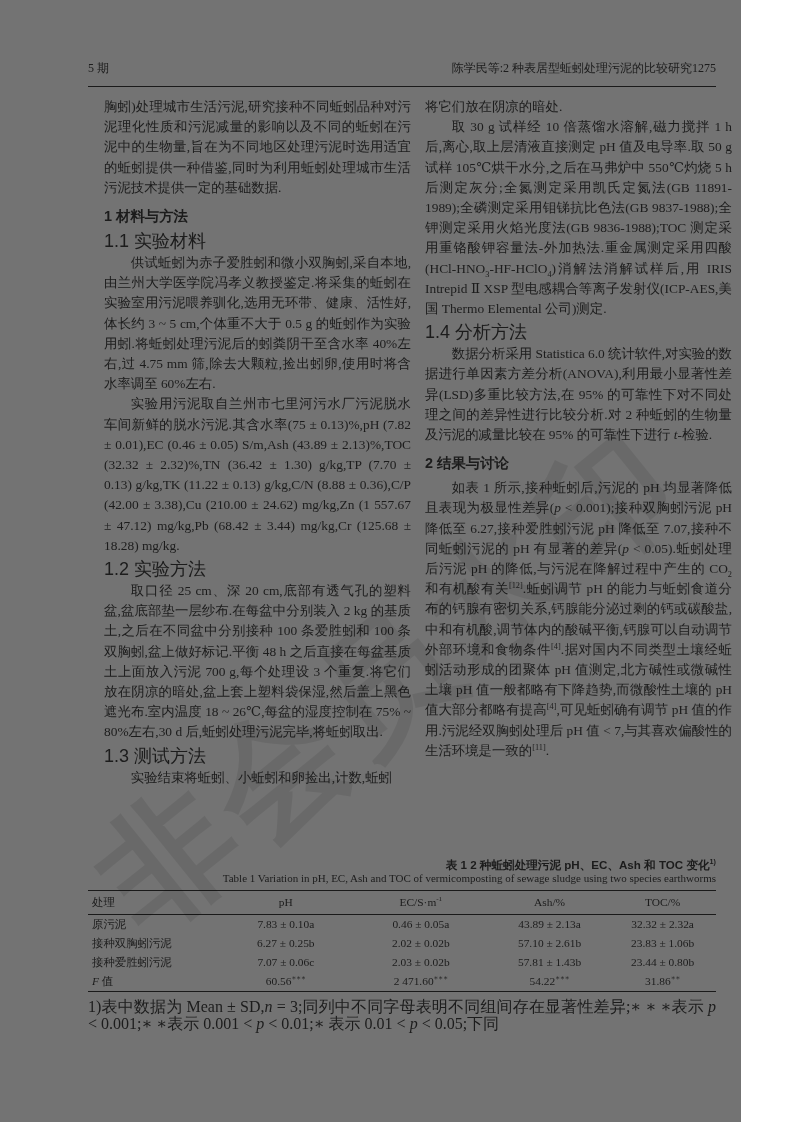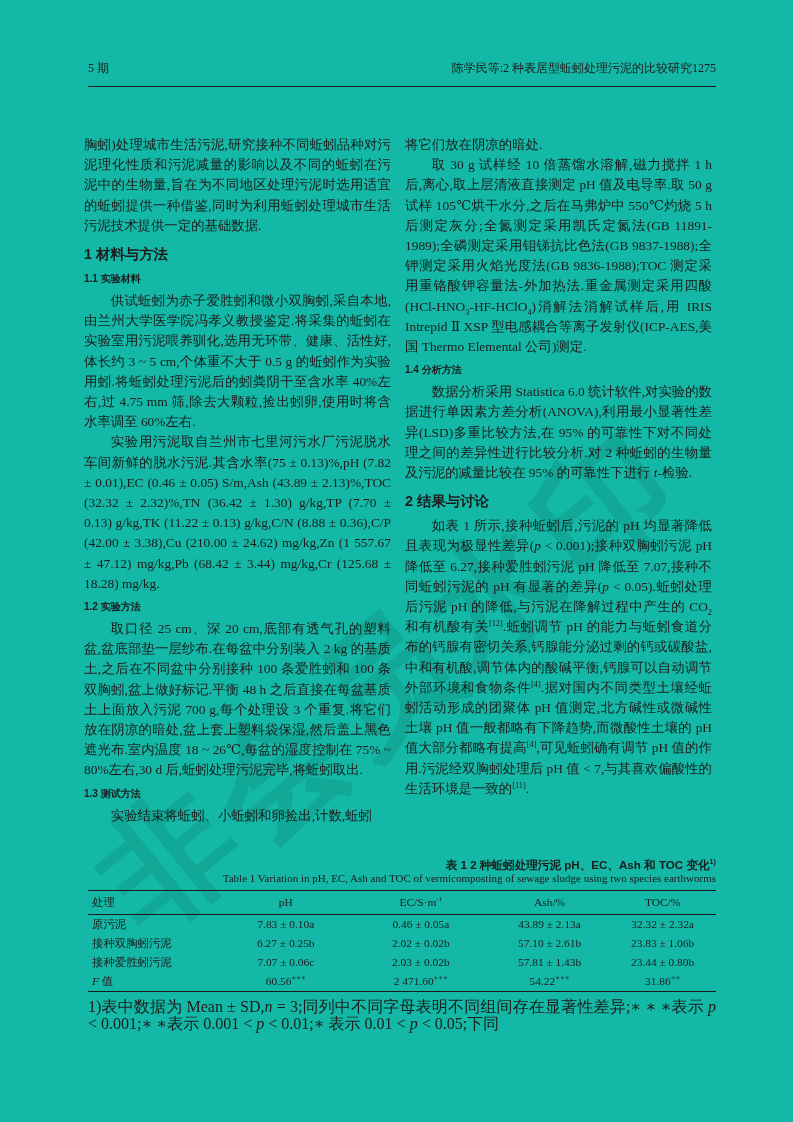--- a/index.html
+++ b/index.html
@@ -1,46 +1,47 @@
 <!DOCTYPE html>
 <html><head>
 <meta charset="utf-8">
 <style>
   html,body { margin:0; padding:0; background:#ffffff; }
   .page {
-    position:relative; width:793px; height:1122px; background:#14b8a6;
+    position:relative; width:713px; height:1122px; background:#737373;
     font-family:"Liberation Serif","DejaVu Serif",serif; color:#1c1c1c;
     overflow:hidden;
+    padding-left:28px;
   }
   
   .phead {
     position:absolute; top:60px; left:88px; width:628px;
     display:flex; justify-content:space-between; align-items:baseline;
     font-size:12px;
   }
   .phead .mid { flex:1; text-align:right; }
   .hrule {
     position:absolute; top:86px; left:88px; width:628px;
     border-top:1.7px solid #1a1a1a; height:0;
   }
   
   .columns {
-    position:absolute; top:97px; left:84px; width:628px;
-    display:flex; gap:14px;margin-top:38px;
+    position:absolute; top:97px; left:104px; width:628px;
+    display:flex; gap:14px;
   }
   .col { width:307px; font-size:13.4px; line-height:20.2px; text-align:justify; }
   .col p { margin:0; text-indent:2em; }
   .col p.noindent { text-indent:0; }
   .h-sec {
     font-family:"Liberation Sans","DejaVu Sans",sans-serif;
     font-size:14.4px; font-weight:bold; margin:8px 0 5px; line-height:20px;
   }
   .h-sub {
     font-family:"Liberation Sans","DejaVu Sans",sans-serif;
-    font-size:10px; font-weight:bold; margin:3px 0 2px; line-height:20px;
+    font-size:18px; font-weight:normal; margin:3px 0 2px; line-height:20px;
   }
   sup { font-size:0.62em; vertical-align:super; line-height:0; }
   sub { font-size:0.62em; vertical-align:sub; line-height:0; }
   
   .tblock { position:absolute; top:858px; left:88px; width:628px; }
   .cap-cn {
     text-align:right; font-size:11.6px; font-weight:bold;
     font-family:"Liberation Sans","DejaVu Sans",sans-serif; line-height:14px;
   }
   .cap-en { text-align:right; font-size:11px; margin-top:0; line-height:13px; }

